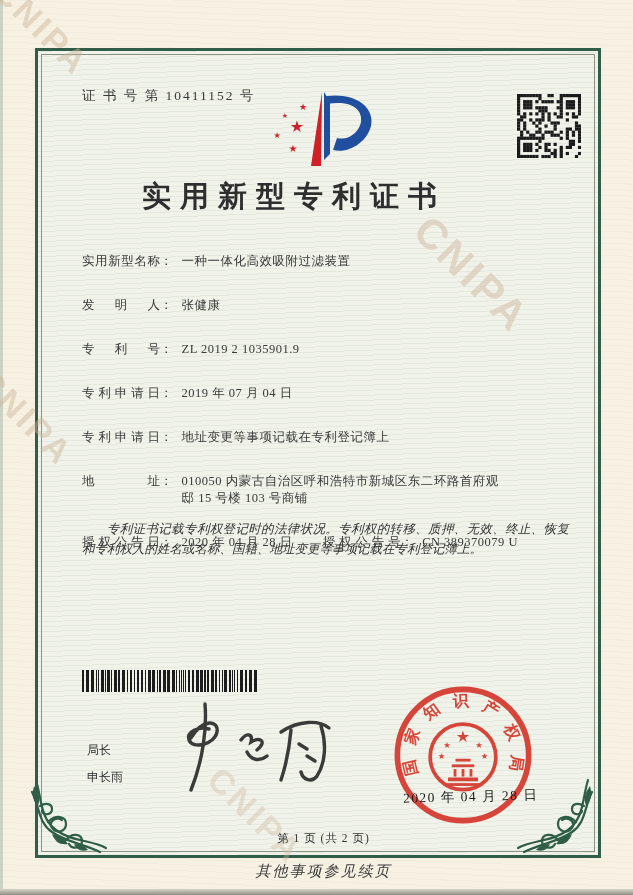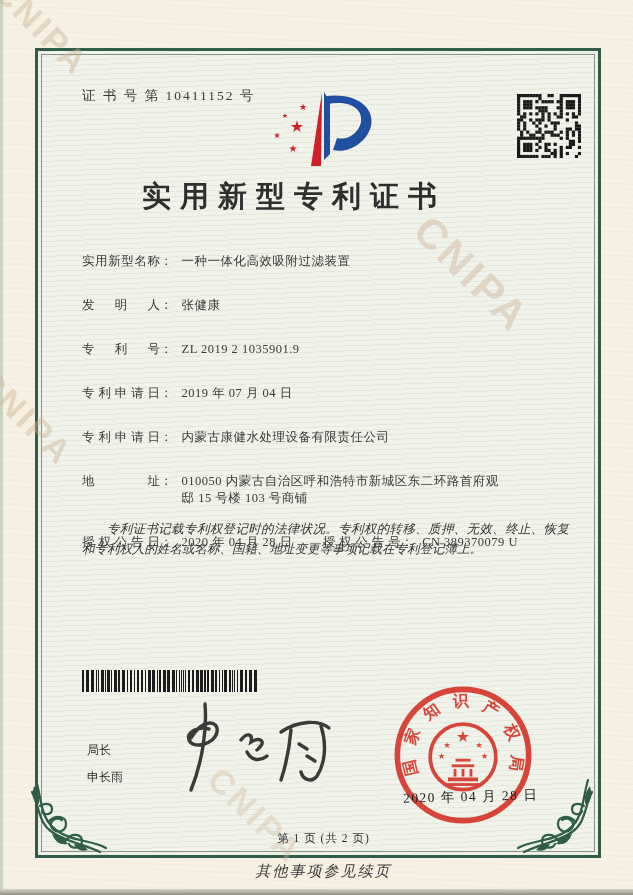--- a/index.html
+++ b/index.html
@@ -348,21 +348,21 @@
         <span class="fvalue">ZL 2019 2 1035901.9</span>
       </div>
       <div class="frow">
         <span class="flabel">专利申请日</span>
           <span class="fcolon">：</span>
         <span class="fvalue">2019 年 07 月 04 日</span>
       </div>
       <div class="frow">
         <span class="flabel">专利申请日</span>
           <span class="fcolon">：</span>
-        <span class="fvalue">内蒙古康健水处理设备有限责任公司</span>
+        <span class="fvalue">地址变更等事项记载在专利登记簿上</span>
       </div>
       <div class="frow">
         <span class="flabel">地址</span>
           <span class="fcolon">：</span>
         <span class="fvalue">010050 内蒙古自治区呼和浩特市新城区东二环路首府观
 邸 15 号楼 103 号商铺</span>
       </div>
       <div class="frow tight">
         <span class="flabel">授权公告日</span>
           <span class="fcolon">：</span>

